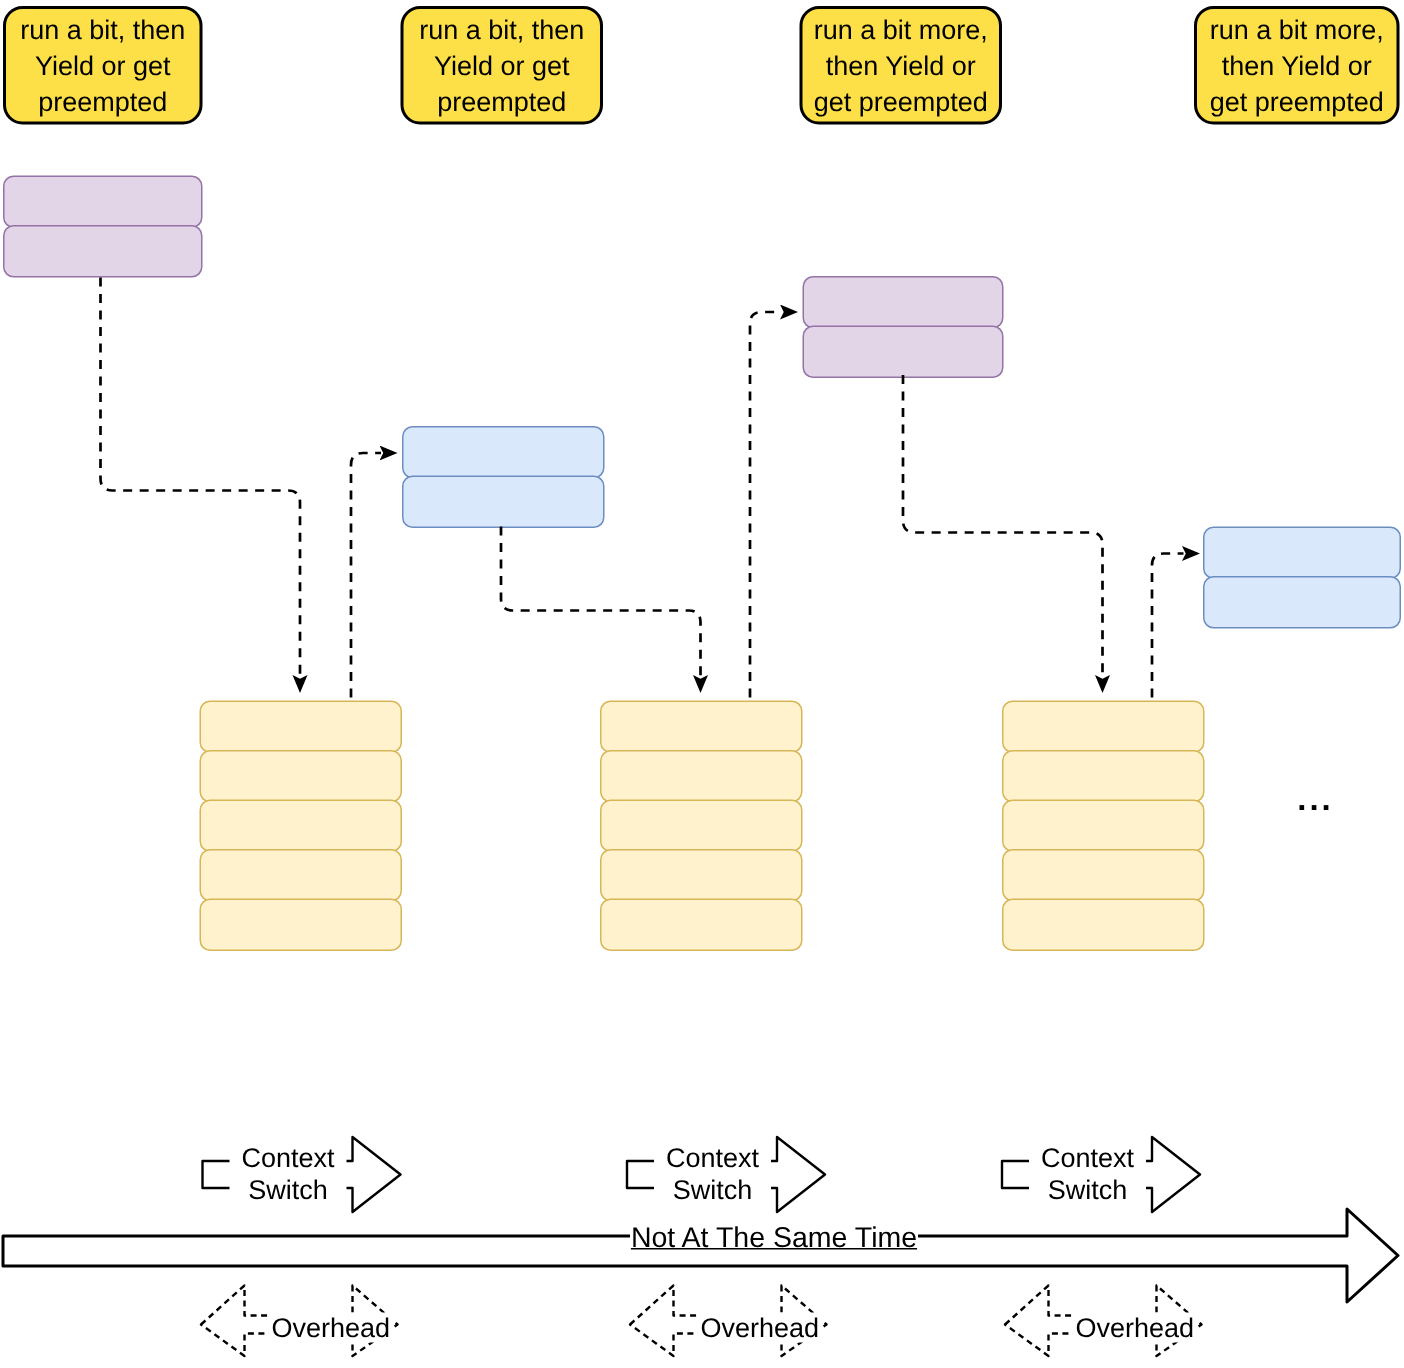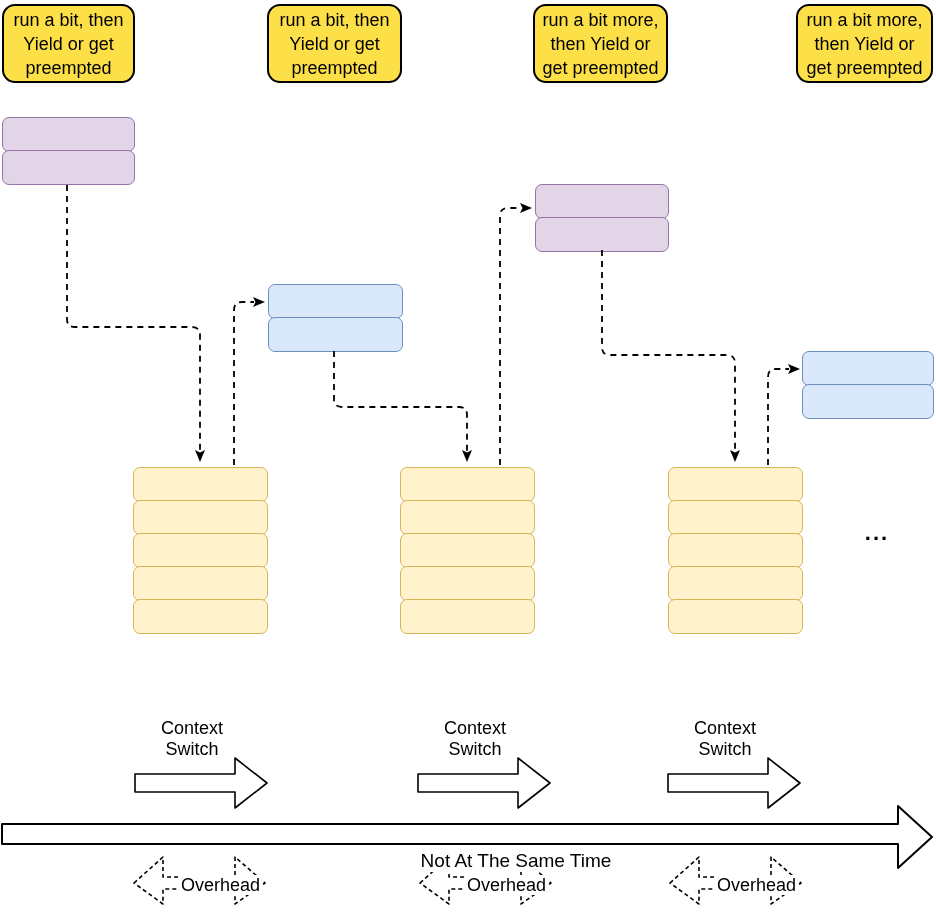--- a/index.html
+++ b/index.html
@@ -16,23 +16,23 @@
   .callout span{display:block;white-space:nowrap;}
   .stack{position:absolute;}
   .slot{
     box-sizing:border-box;height:34.5px;border:1.5px solid #000;border-radius:7px;
     margin-top:-1.5px;background:#eee;
   }
   .slot:first-child{margin-top:0;}
   .lbl{
     position:absolute;background:#fff;text-align:center;white-space:nowrap;
   }
-  .cs-lbl{width:78px;top:718px;font-size:18px;line-height:21px;}
+  .cs-lbl{width:78px;top:762px;font-size:18px;line-height:21px;}
   .cs-lbl span{display:block;}
-  .axis-lbl{left:420px;top:850px;width:192px;font-size:19px;line-height:22px;}
+  .axis-lbl{left:420px;top:815px;width:192px;font-size:19px;line-height:22px;text-decoration:underline;}
   .oh-lbl{width:83px;top:875px;font-size:18px;line-height:20px;margin-left:21px;}
   .ellipsis{
     position:absolute;left:860px;top:518px;width:34px;text-align:center;
     font-size:22px;font-weight:bold;letter-spacing:2px;line-height:30px;background:transparent;
   }
 </style>
 </head>
 <body>
 
 <div class="canvas">

